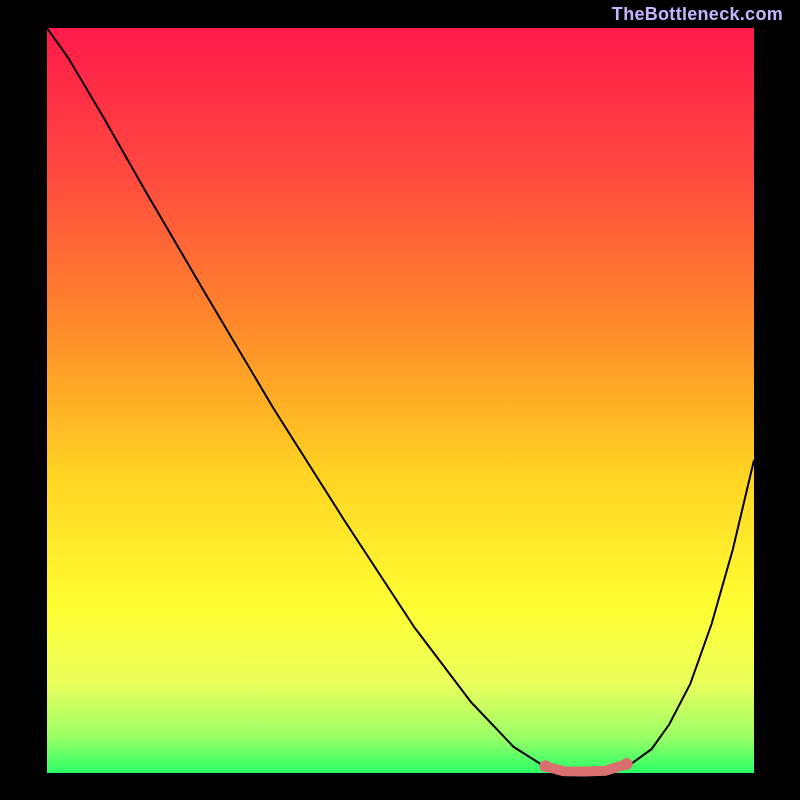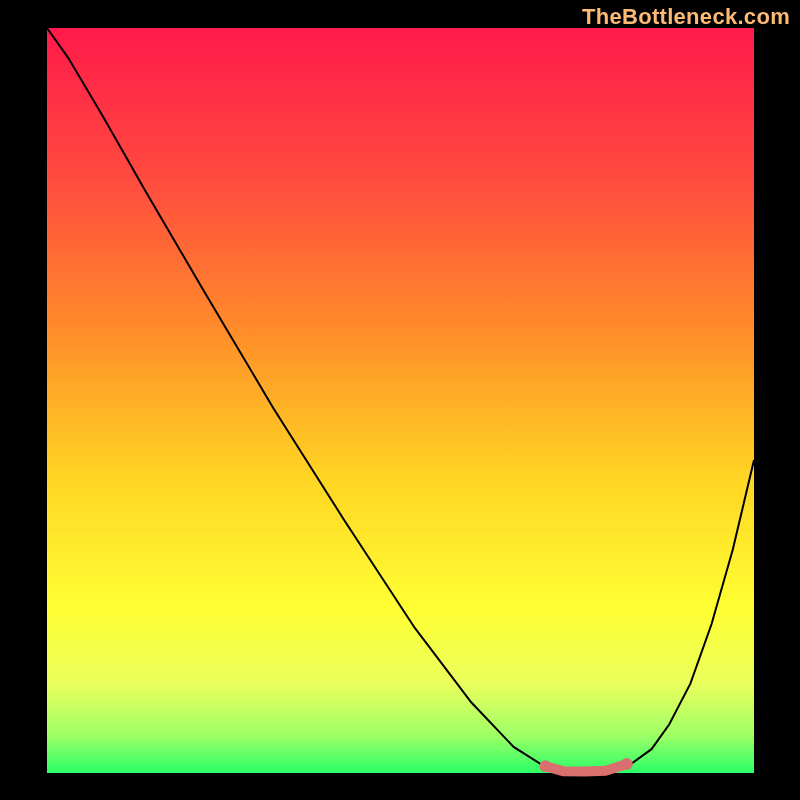--- a/index.html
+++ b/index.html
@@ -13,23 +13,23 @@
   }
   .frame {
     position: relative;
     width: 800px;
     height: 800px;
     background: #000;
   }
   .watermark {
     position: absolute;
     top: 4px;
-    right: 10px;
-    color: #fdba74;
-    font-size: 22px;
+    right: 17px;
+    color: #c4b5fd;
+    font-size: 18px;
     font-weight: 600;
     letter-spacing: 0.3px;
     z-index: 10;
   }
   svg {
     display: block;
   }
 </style>
 </head>
 <body>

